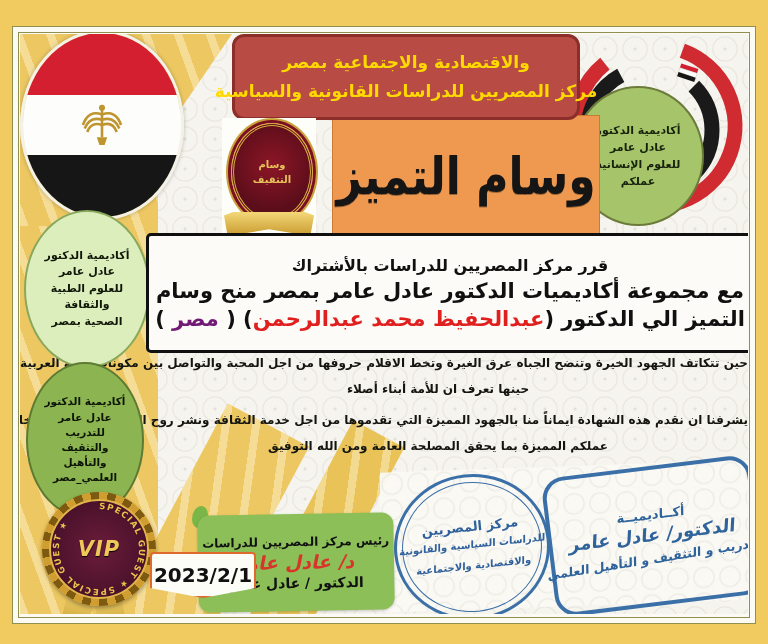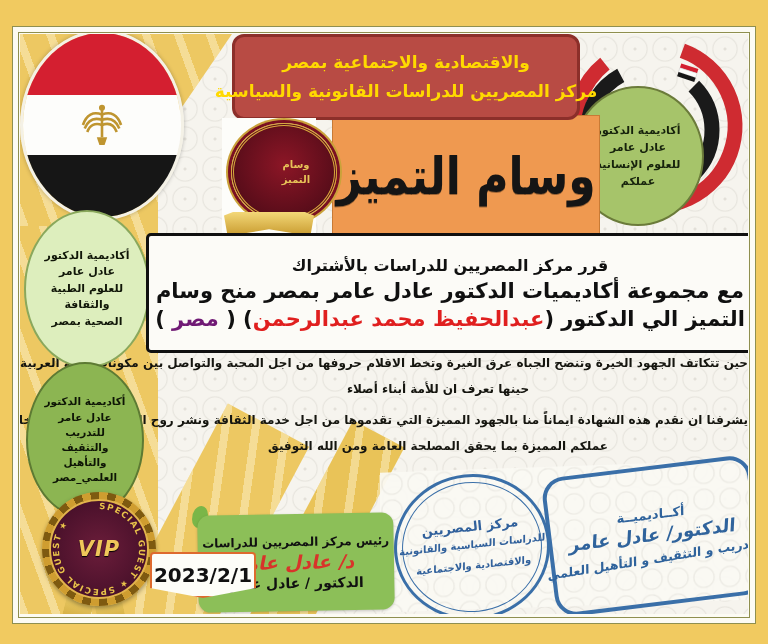--- a/index.html
+++ b/index.html
@@ -33,21 +33,21 @@
   
   .swirl{left:540px;top:-10px;width:190px;height:215px;z-index:1;}
   .ellipse-tr{left:552px;top:52px;width:128px;height:136px;background:#a6c46a;border:2px solid #6b7b3a;border-radius:50%;
     display:flex;flex-direction:column;align-items:center;justify-content:center;z-index:2;}
   .ellipse-tr div{font-size:11px;font-weight:600;color:#16220c;line-height:1.55;white-space:nowrap;}
   
   .medal-panel{left:202px;top:84px;width:94px;height:120px;background:#fdfdfa;z-index:3;}
   .medal-oval{position:absolute;left:9px;top:5px;width:76px;height:92px;border-radius:50%;
     background:radial-gradient(circle at 50% 42%, #8c1626 0%, #5a0d1a 70%);
     border:3px double #d9a93c;box-shadow:0 0 0 3px #7a1022, 0 0 0 5px #caa23a;
-    display:flex;flex-direction:column;align-items:center;justify-content:center;padding-left:24px;}
+    display:flex;flex-direction:column;align-items:center;justify-content:center;}
   .medal-oval div{color:#e7c258;font-size:10px;font-weight:bold;line-height:1.5;}
   .medal-ribbon{position:absolute;left:2px;bottom:2px;width:90px;height:24px;
     background:linear-gradient(180deg,#f3d878,#c89a2e);
     clip-path:polygon(0 15%,10% 0,90% 0,100% 15%,96% 100%,50% 72%,4% 100%);}
   
   .orange-banner{left:312px;top:81px;width:266px;height:119px;background:#ef9950;border:1px solid #c87a35;
     display:flex;align-items:center;justify-content:center;z-index:2;}
   .title-callig{font-size:44px;font-weight:800;color:#151515;transform:scaleY(1.18);letter-spacing:1px;white-space:nowrap;
     text-shadow:0 1px 0 rgba(0,0,0,.35);}
   
@@ -160,21 +160,21 @@
     <div class="ellipse-tr abs rtl">
       <div>أكاديمية الدكتور</div>
       <div>عادل عامر</div>
       <div>للعلوم الإنسانية</div>
       <div>عملكم</div>
     </div>
 
     <div class="medal-panel abs">
       <div class="medal-oval">
         <div>وسام</div>
-        <div>التميز</div>
+        <div>التثقيف</div>
       </div>
       <div class="medal-ribbon"></div>
     </div>
 
     <div class="orange-banner abs rtl">
       <div class="title-callig">وسام التميز</div>
     </div>
 
     <div class="decree abs rtl">
       <div class="l1">قرر مركز المصريين للدراسات بالأشتراك</div>

